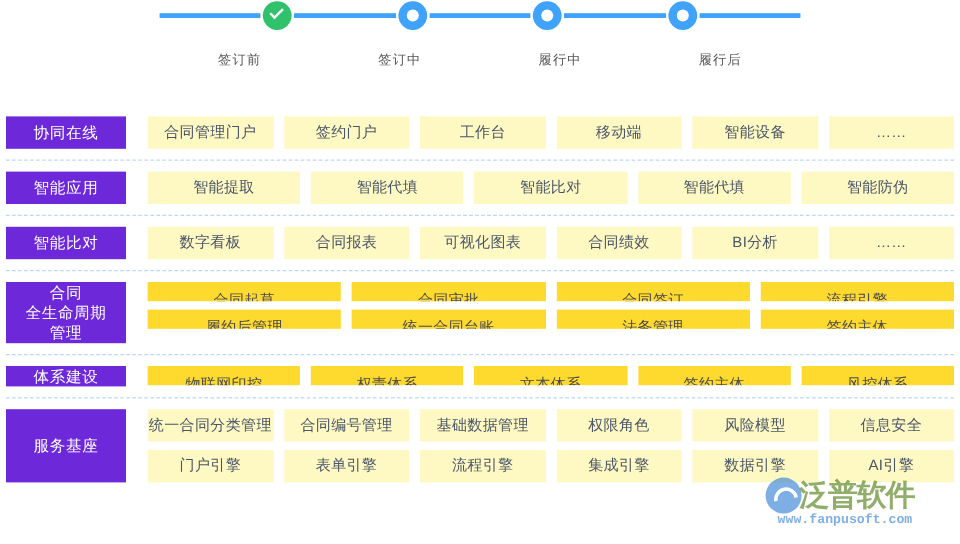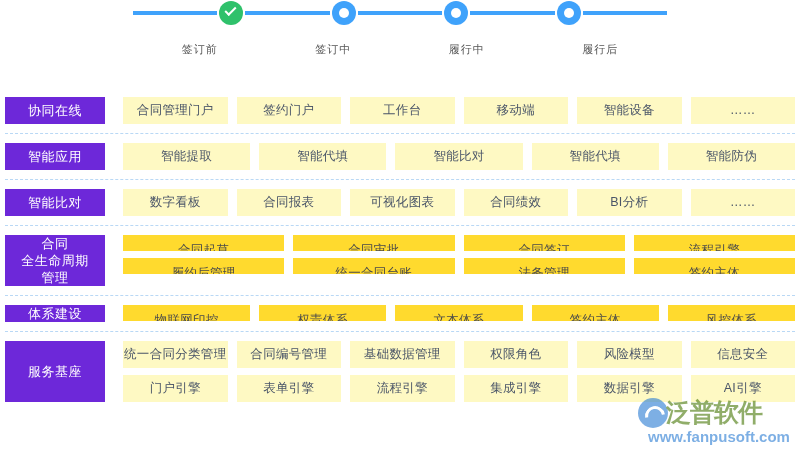--- a/index.html
+++ b/index.html
@@ -193,24 +193,24 @@
     font-size: 25px;
     font-weight: bold;
     color: #4d7c0f;
     font-family: "DejaVu Sans", sans-serif;
     letter-spacing: -1px;
   }
   .wm-url {
     position: absolute;
     left: 10px;
     top: 36px;
-    font-size: 15px;
+    font-size: 11px;
     font-weight: bold;
     color: #2f7fd4;
-    font-family: Liberation Sans, sans-serif;
+    font-family: Liberation Mono, monospace;
   }
 </style>
 </head>
 <body>
 
 <div class="stepper">
   <div class="stepper-track">
     <div class="track-seg"></div>
     <div class="track-node node-done">
         <span class="check"></span>

